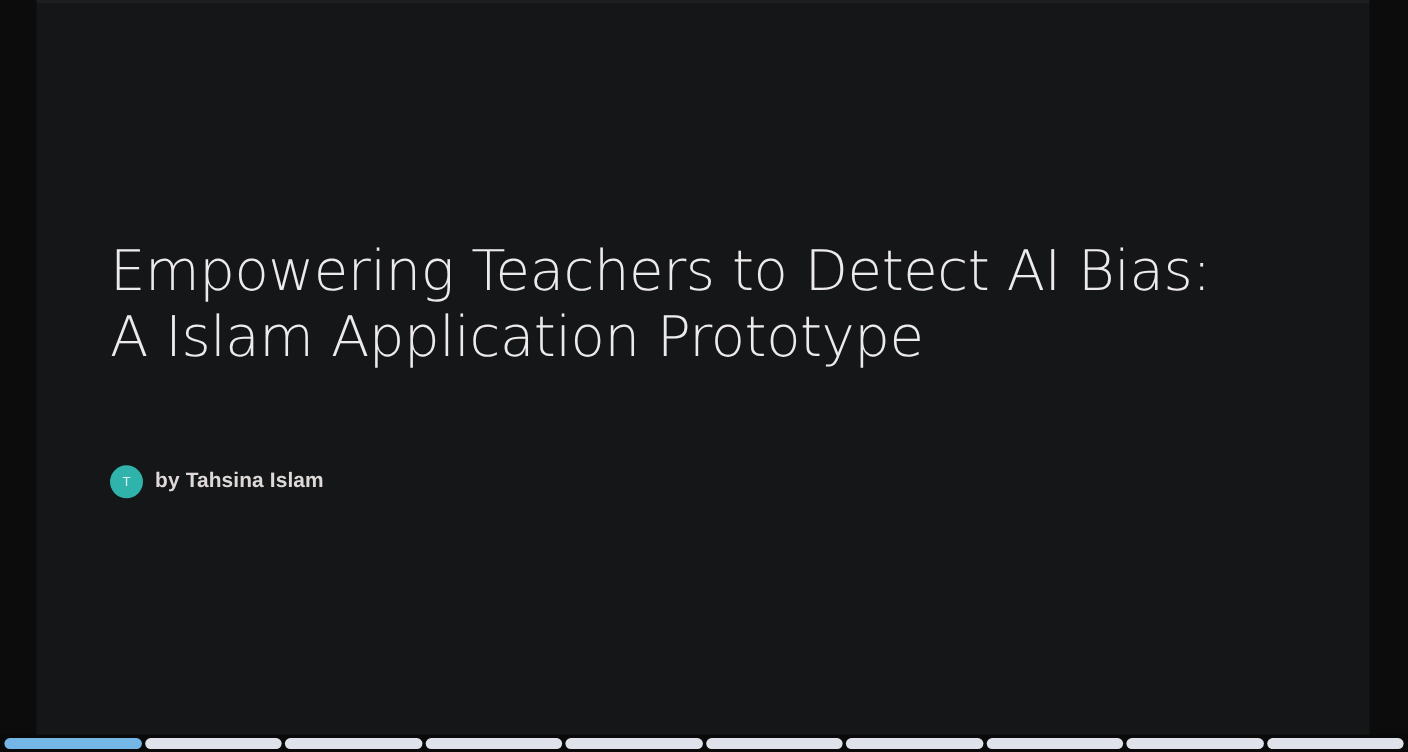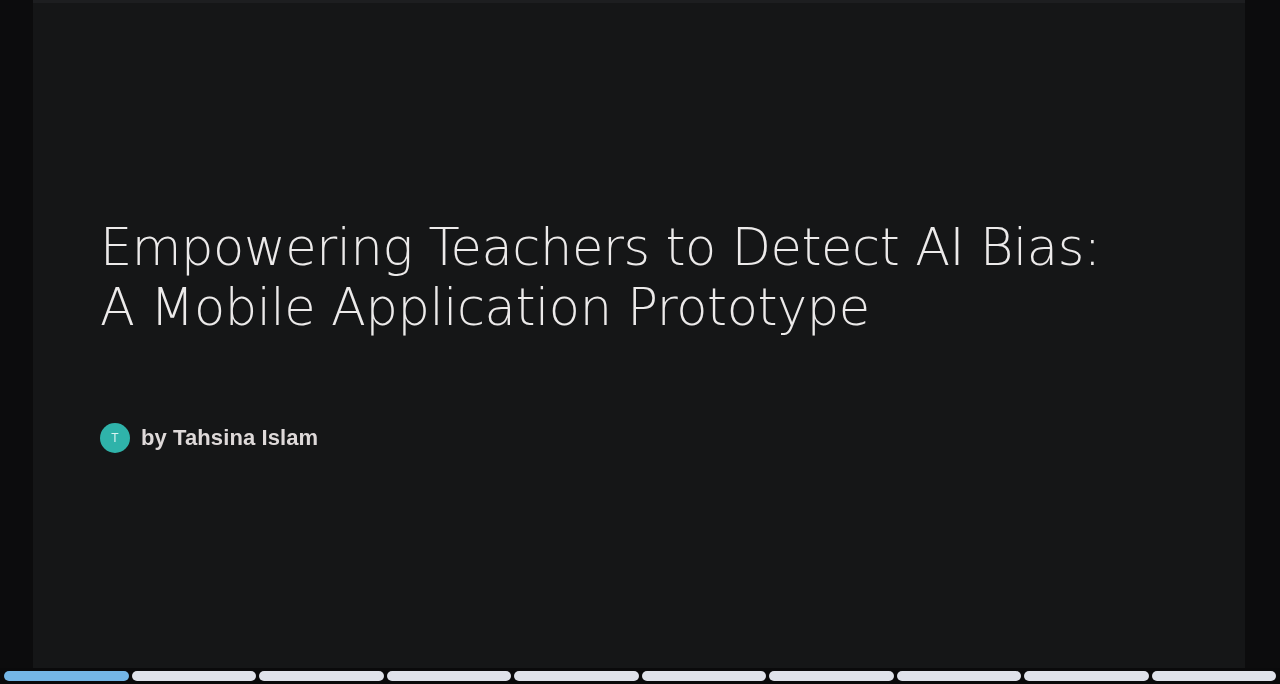--- a/index.html
+++ b/index.html
@@ -99,21 +99,21 @@
     justify-content: center;
     font-family: "Liberation Sans", sans-serif;
     font-size: 12px;
     font-weight: 400;
     color: #d8f3f1;
     line-height: 1;
     flex: 0 0 auto;
   }
   .byline-text {
     font-family: "Liberation Sans", sans-serif;
-    font-size: 22px;
+    font-size: 19px;
     font-weight: bold;
     color: #ded9d9;
     letter-spacing: 0.1px;
     white-space: nowrap;
   }
 
   
   .progress-bar {
     position: absolute;
     left: 4px;
@@ -139,21 +139,21 @@
 <div class="viewer">
 
   <div class="gutter-left"></div>
   <div class="gutter-right"></div>
 
   <div class="slide">
     <div class="slide-top-sheen"></div>
 
     <div class="slide-body">
 
-      <h1 class="slide-title">Empowering Teachers to Detect AI Bias: A Mobile Application Prototype</h1>
+      <h1 class="slide-title">Empowering Teachers to Detect AI Bias: A Islam Application Prototype</h1>
 
       <div class="byline">
         <div class="avatar">T</div>
         <div class="byline-text">by Tahsina Islam</div>
       </div>
 
     </div>
   </div>
 
   <div class="progress-bar">

